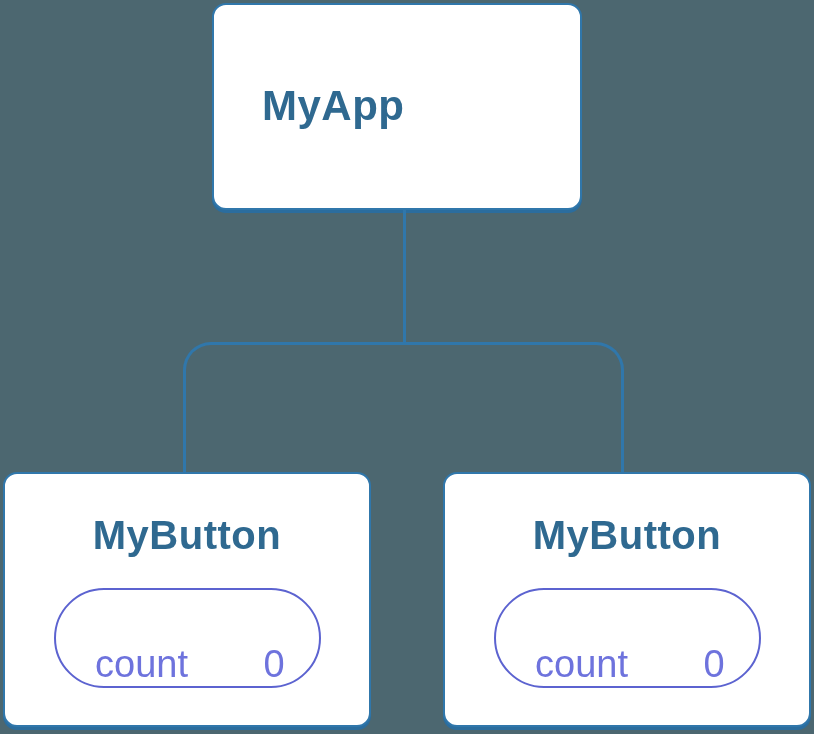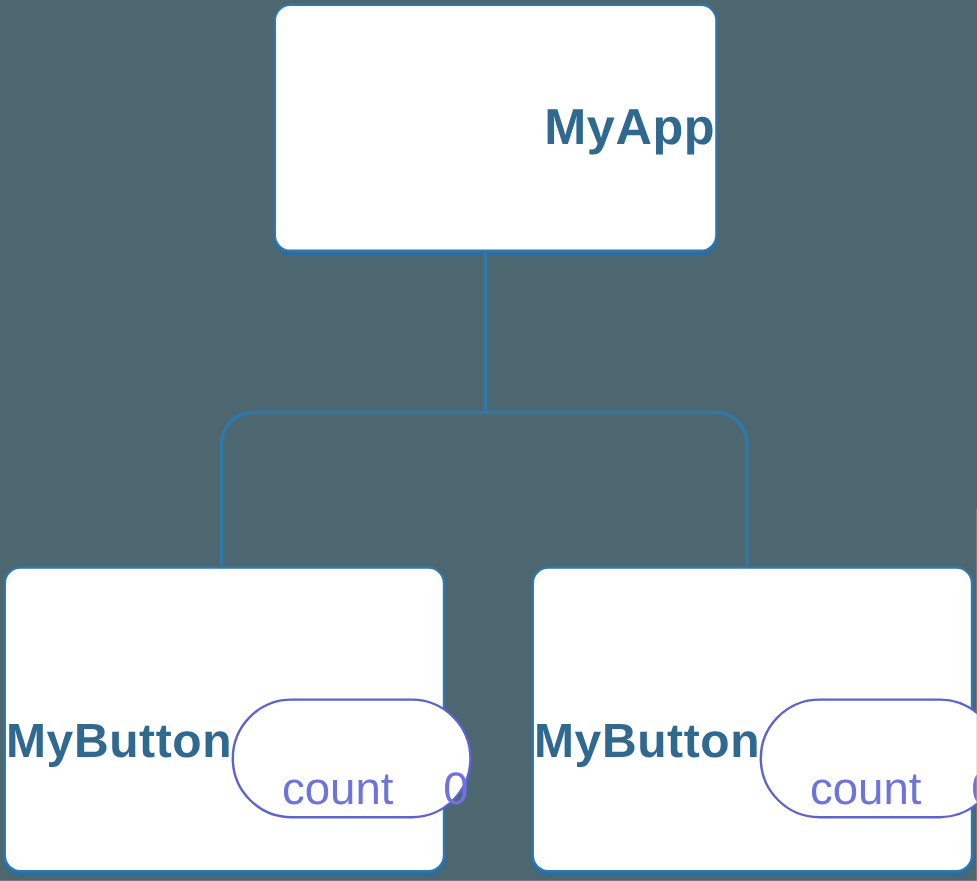--- a/index.html
+++ b/index.html
@@ -17,30 +17,32 @@
   
   .card {
     position: absolute;
     background: var(--card-bg);
     border: 2px solid var(--line-blue);
     border-radius: 14px;
     box-shadow: 0 3px 0 0 var(--line-blue-dark);
     box-sizing: border-box;
   }
   .card-root {
-    left: 228px; top: 3px;
+    left: 212px; top: 3px;
     width: 370px; height: 207px;
     display: flex;
     align-items: center;
-    justify-content: flex-end;
+    justify-content: flex-start;
+    padding-left: 48px;
   }
   .card-child {
     top: 472px;
     width: 368px; height: 255px;
     display: flex;
+    flex-direction: column;
     align-items: center;
     padding-top: 36px;
   }
   .card-child-left  { left: 3px; }
   .card-child-right { left: 443px; }
   .node-title {
     color: var(--heading-blue);
     font-weight: 700;
     font-size: 40px;
     line-height: 1.25;

